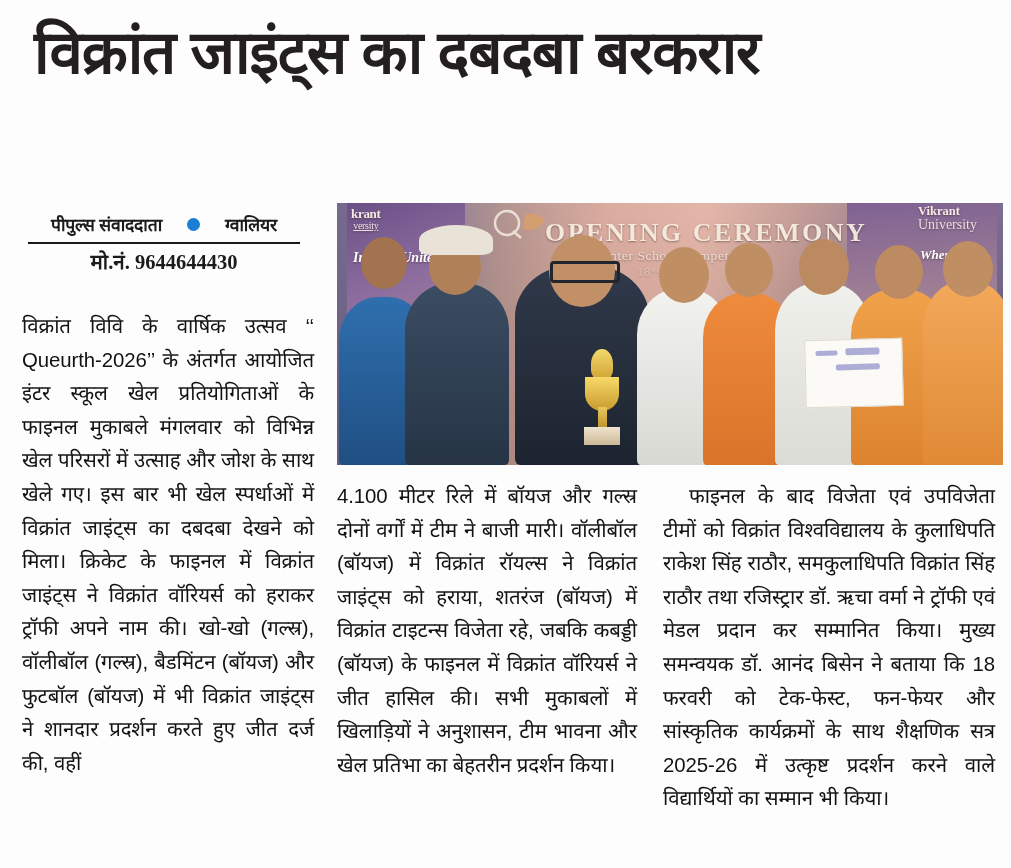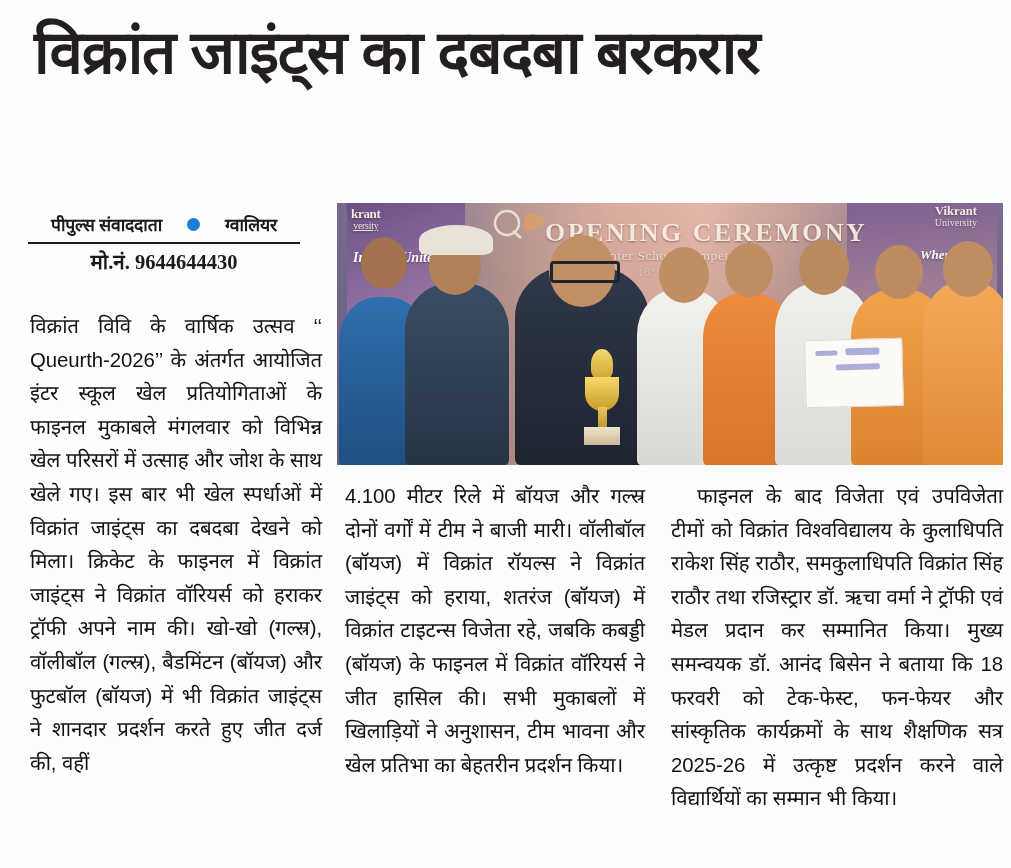--- a/index.html
+++ b/index.html
@@ -148,22 +148,22 @@
   .bd-title {
     left: 208px; top: 15px; font-size: 26px; font-weight: 700; letter-spacing: 2.5px;
     color: #f6ecdf; opacity: .95;
   }
   .bd-sub {
     left: 268px; top: 45px; font-size: 13.5px; letter-spacing: .6px; color:#efe4da; opacity:.9;
   }
   .bd-sub2 {
     left: 300px; top: 62px; font-size: 12px; letter-spacing: 1px; color:#e6d9cd; opacity:.55;
   }
-  .bd-logo-r { right: 26px; top: 2px; font-size: 12.5px; font-weight:700; text-align:center; line-height:1.05;}
-  .bd-logo-r small { display:block; font-size: 10px; font-weight: 400; opacity:.9; }
+  .bd-logo-r { right: 26px; top: 2px; font-size: 12.5px; font-weight:700; text-align:left; line-height:1.05;}
+  .bd-logo-r small { display:block; font-size: 14px; font-weight: 400; opacity:.9; }
   .bd-tag-r {
     right: 18px; top: 44px; font-size: 13px; font-style: italic; font-weight:700;
     text-align: right; line-height: 1.3; color:#fff;
   }
 
   
   .pp { position:absolute; bottom:0; border-radius: 44% 44% 4% 4% / 26% 26% 3% 3%; }
   .head { position:absolute; border-radius:50%; }
 
   .p1 { left: 2px;  width: 88px;  height: 168px; background: linear-gradient(180deg,#2f6fae,#1f4f82); }
@@ -206,21 +206,21 @@
   .certificate {
     position:absolute; left: 468px; bottom: 58px; width: 96px; height: 66px;
     background: #fbfaf6; border: 1px solid #ded9cd;
     transform: rotate(-1.5deg);
   }
   .cert-mark { position:absolute; background:#6e6fbe; opacity:.55; border-radius:2px; }
 
   
   .cols {
     position: absolute;
-    left: 8px;
+    left: 0;
     top: 0;
     width: 916px;
     height: 868px;
     pointer-events: none;
   }
   .col {
     position: absolute;
     pointer-events: auto;
     font-family: "Liberation Sans", "DejaVu Sans", sans-serif;
     font-size: 20.4px;

